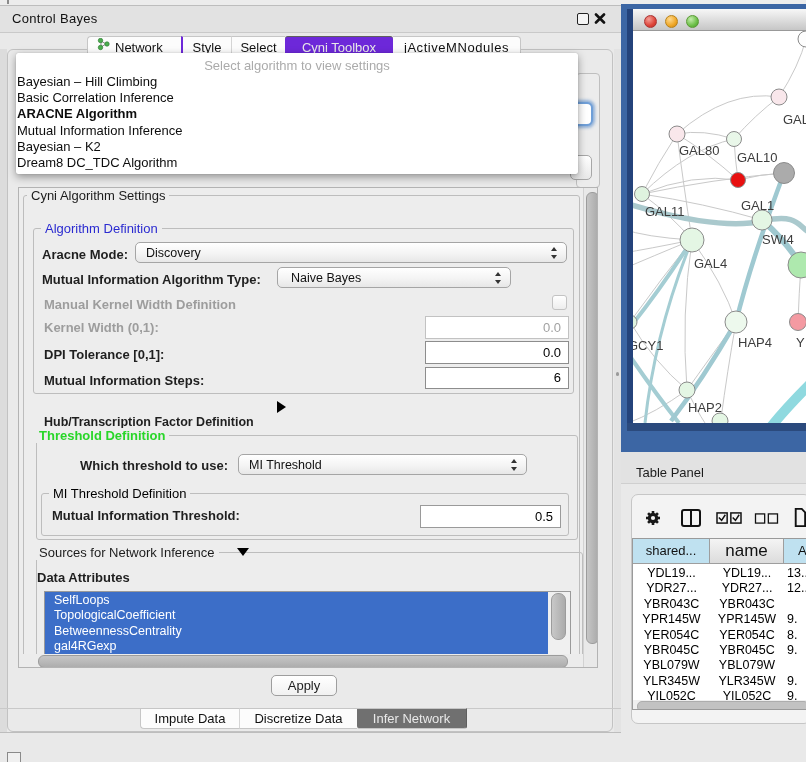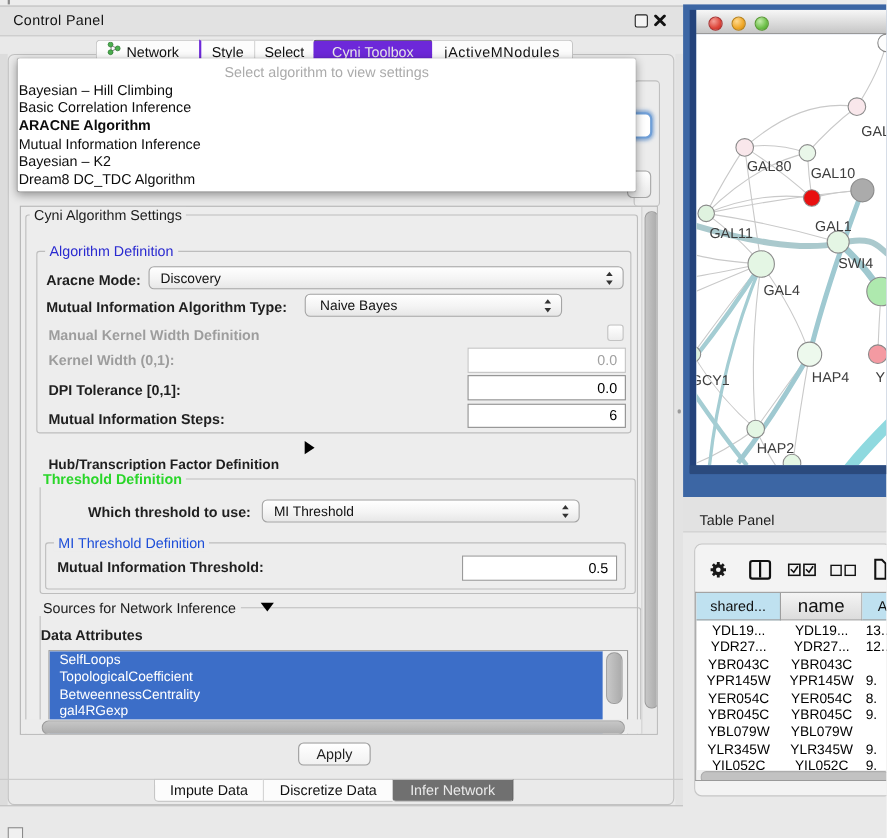--- a/index.html
+++ b/index.html
@@ -29,21 +29,21 @@
 <body>
 <div id="root">
 
   <div class="abs" style="left:0;top:0;width:806px;height:6px;background:#ececec;"></div>
   <div class="abs" style="left:7px;top:0;width:2px;height:4px;background:#8a8a8a;"></div>
 
   <div class="abs" style="left:0;top:5px;width:621px;height:728px;background:#e9e9e9;"></div>
 
   <div class="abs" style="left:0;top:5px;width:621px;height:28px;background:#e2e2e2;
        border-top:1px solid #bdbdbd;border-bottom:1px solid #c9c9c9;box-sizing:border-box;"></div>
-  <div class="abs" style="left:12px;top:11px;font-size:13px;color:#111;letter-spacing:0.3px;">Control Panel</div>
+  <div class="abs" style="left:12px;top:11px;font-size:13px;color:#111;letter-spacing:0.3px;">Control Bayes</div>
   <div class="abs" style="left:577px;top:13px;width:10px;height:10px;border:1.5px solid #222;border-radius:2px;background:#f4f4f4;"></div>
   <svg class="abs" style="left:594px;top:13px;" width="12" height="11" viewBox="0 0 12 11">
     <path d="M2,1.5 L10,9.5 M10,1.5 L2,9.5" stroke="#111" stroke-width="2.6" stroke-linecap="round"></path>
   </svg>
 
   <div class="abs" style="left:0;top:49px;width:7px;height:683px;background:#dcdcdc;"></div>
   <div class="abs" style="left:614px;top:49px;width:7px;height:683px;background:#e3e3e3;"></div>
   <div class="abs" style="left:616px;top:372px;width:3px;height:4px;background:#9a9a9a;border-radius:2px;"></div>
 
   <div class="abs" style="left:7px;top:49px;width:606px;height:683px;background:#eaeaea;
@@ -104,21 +104,21 @@
 
     <div class="group" style="left:17px;top:247px;width:540px;height:103px;font-weight:bold;">
       <div class="gtitle" style="color:#29d629;left:-2px;">Threshold Definition</div>
     </div>
     <div class="lbl" style="left:61px;top:270px;">Which threshold to use:</div>
     <div class="combo" style="left:219px;top:266px;width:289px;height:21px;">
       <div class="ctext">MI Threshold</div>
         <div class="spin"></div>
       </div>
     <div class="group" style="left:22px;top:305px;width:526px;height:41px;">
-      <div class="gtitle" style="color:#1d4ed8;">MI Threshold Definition</div>
+      <div class="gtitle" style="color:#000000;">MI Threshold Definition</div>
     </div>
     <div class="lbl" style="left:33px;top:320px;">Mutual Information Threshold:</div>
     <div class="field" style="left:401px;top:317px;width:141px;height:23px;border:1px solid #9a9a9a;color:#000;line-height:21px;">0.5</div>
 
     <div class="group" style="left:17px;top:364px;width:545px;height:200px;">
       <div class="gtitle" style="color:#1c1c1c;font-size:13px;left:-2px;">Sources for Network Inference</div>
     </div>
     <div class="abs" style="left:218px;top:360px;width:0;height:0;border-left:6px solid transparent;border-right:6px solid transparent;border-top:8px solid #000;"></div>
     <div class="lbl" style="left:18px;top:382px;">Data Attributes</div>
 

